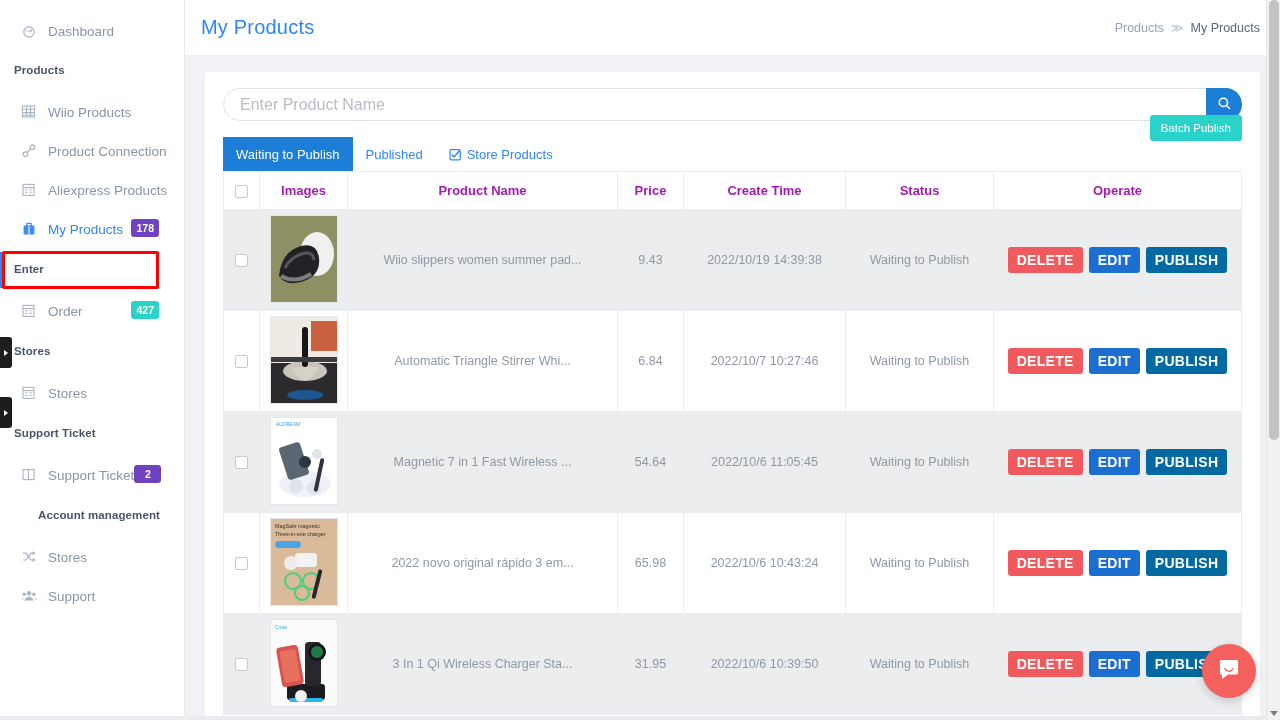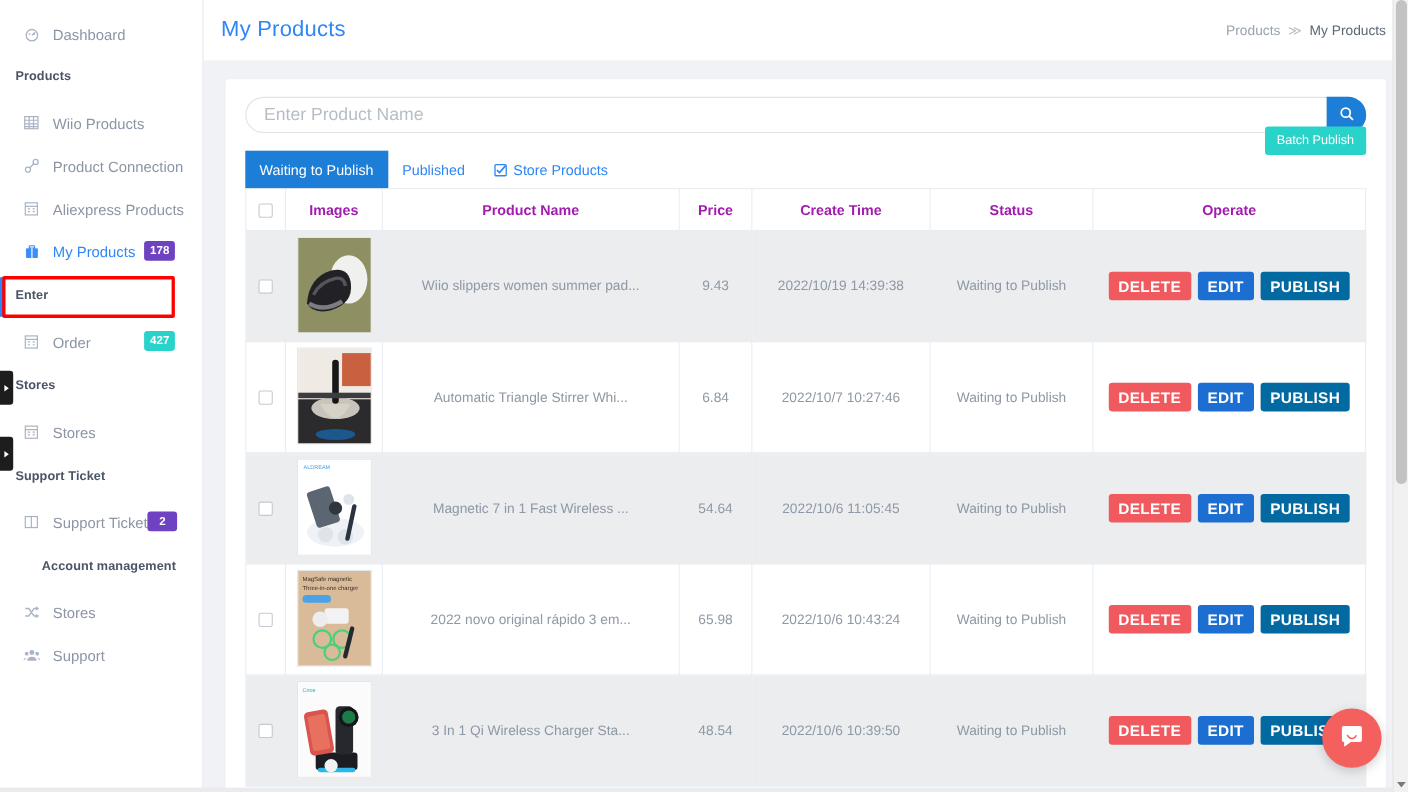--- a/index.html
+++ b/index.html
@@ -698,21 +698,21 @@
                     <rect x="34" y="22" width="16" height="44" rx="4" fill="#26282e"></rect>
                     <circle cx="46" cy="32" r="9" fill="#14161a"></circle>
                     <circle cx="46" cy="32" r="6" fill="#1f9d55" opacity=".75"></circle>
                     <rect x="8" y="26" width="22" height="40" rx="4" fill="#d9534f" transform="rotate(-10 19 46)"></rect>
                     <rect x="11" y="30" width="16" height="32" rx="2" fill="#e8705f" transform="rotate(-10 19 46)"></rect>
                     <circle cx="30" cy="76" r="6" fill="#f2f2f2"></circle>
                   </svg>
                 </span>
               </td>
               <td>3 In 1 Qi Wireless Charger Sta...</td>
-              <td>48.54</td>
+              <td>31.95</td>
               <td>2022/10/6 10:39:50</td>
               <td>Waiting to Publish</td>
               <td>
                 <div class="ops">
                   <button class="op del">DELETE</button>
                   <button class="op edit">EDIT</button>
                   <button class="op pub">PUBLISH</button>
                 </div>
               </td>
             </tr>

